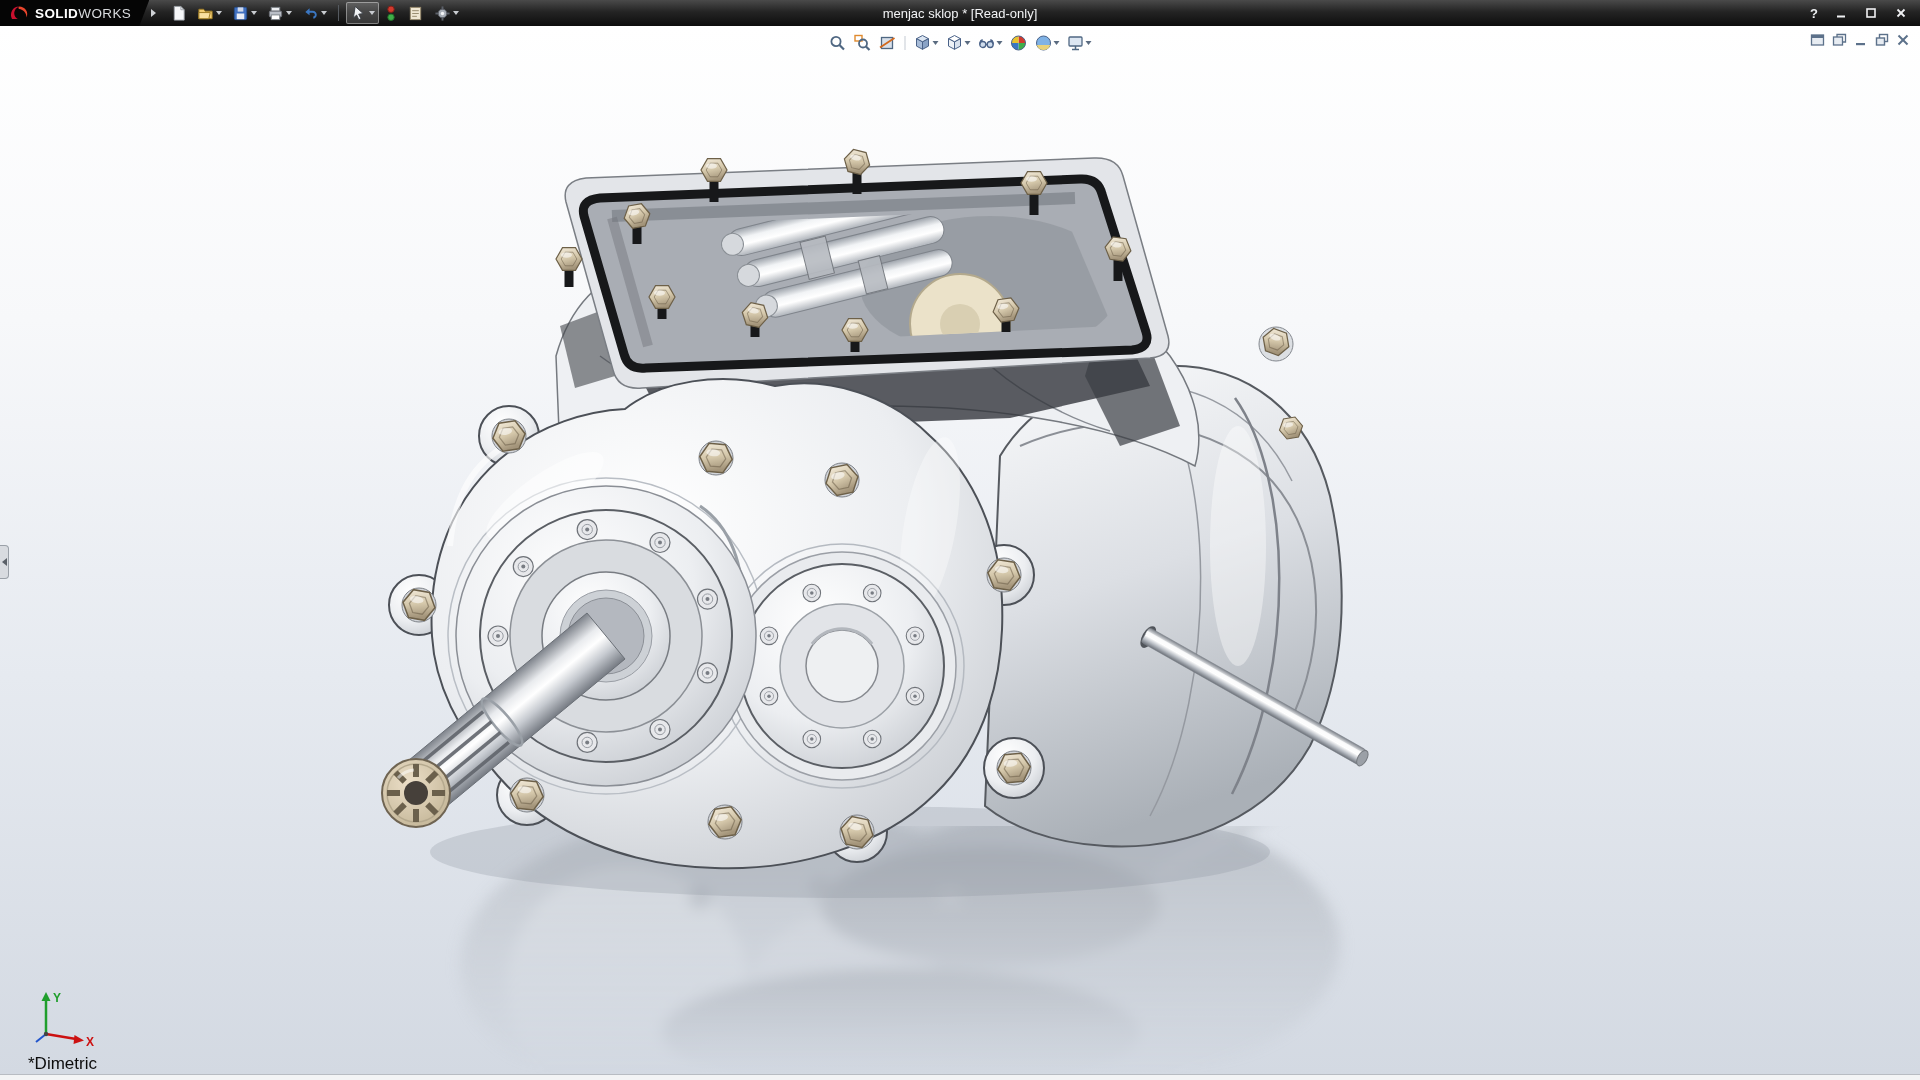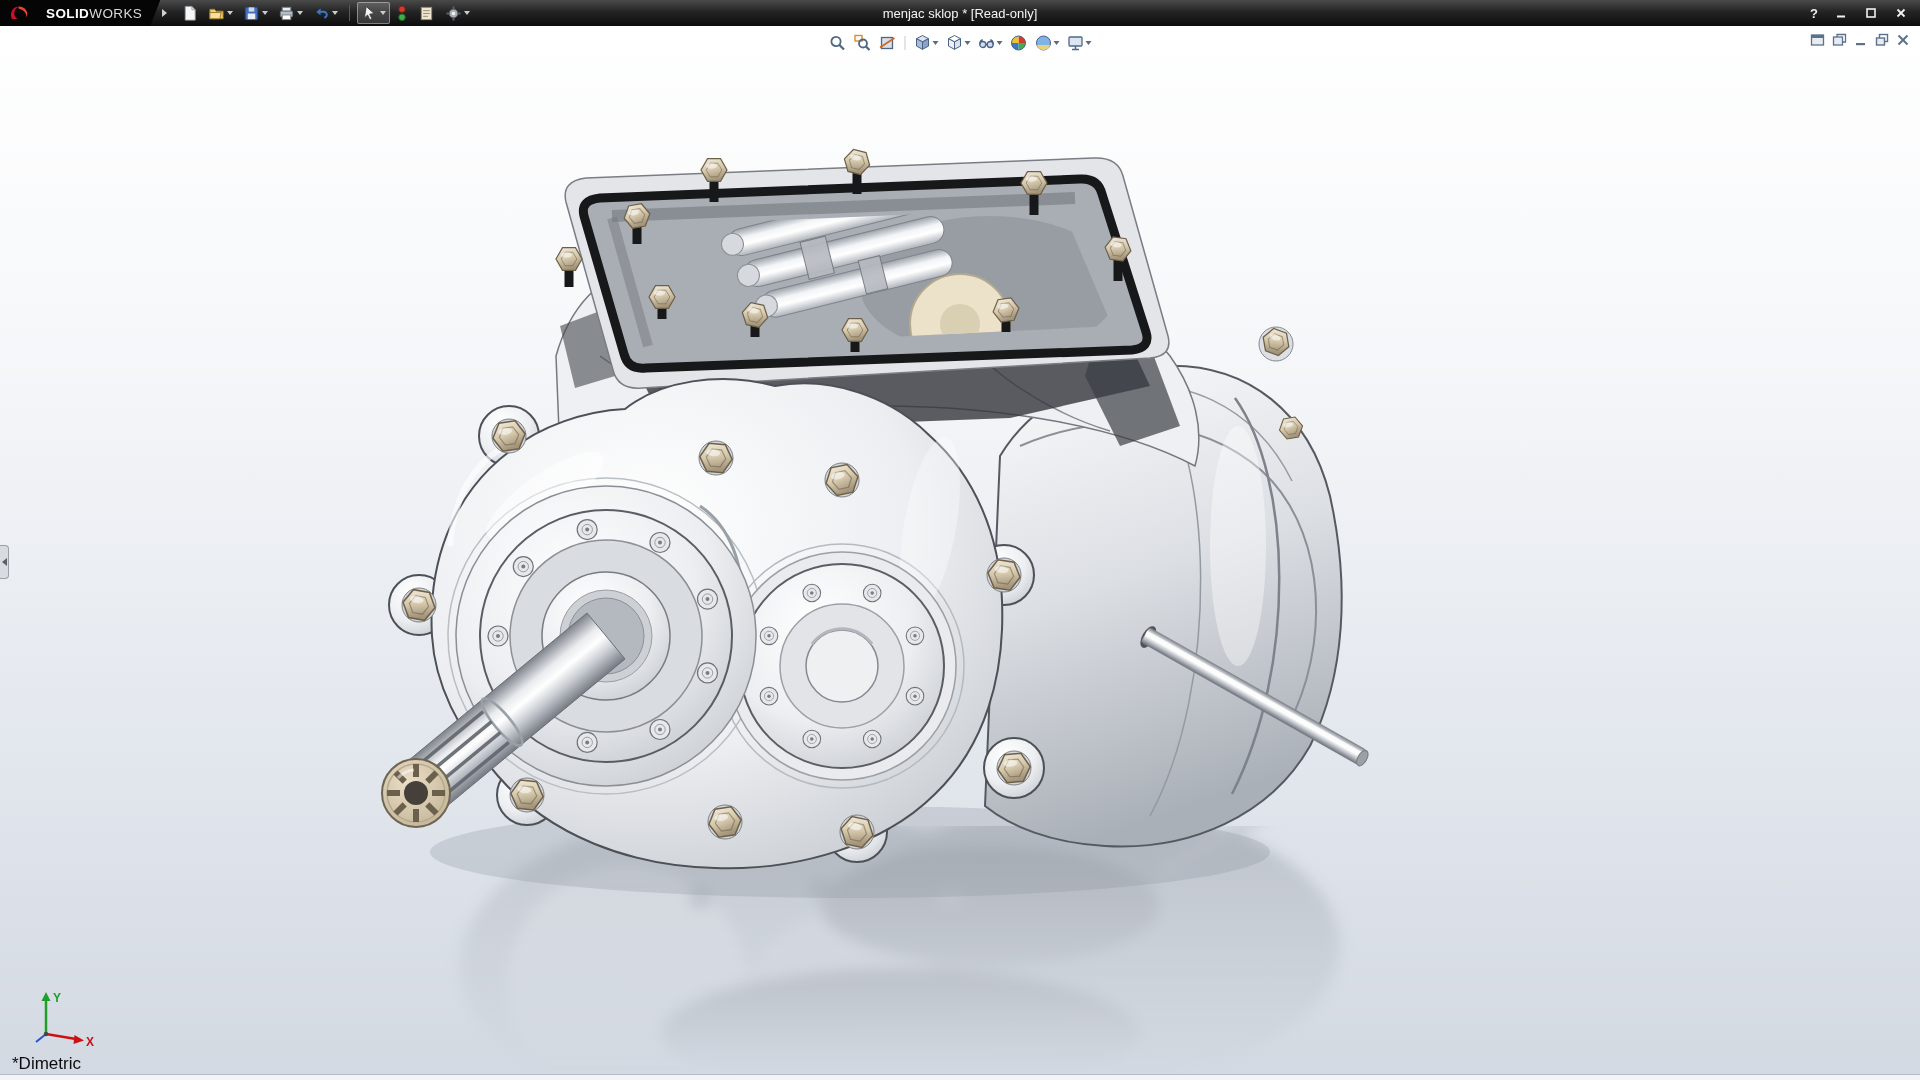--- a/index.html
+++ b/index.html
@@ -12,21 +12,21 @@
   }
 
   
   .titlebar {
     height:26px; width:100%;
     background:linear-gradient(#4a4a4a 0%, #242424 45%, #0d0d0d 100%);
     display:flex; align-items:center;
     color:#fff; position:relative;
   }
   .brandblock {
-    height:26px; display:flex; align-items:center; gap:16px;
+    height:26px; display:flex; align-items:center; gap:5px;
     background:#050505; padding:0 18px 0 8px;
     clip-path:polygon(0 0, 100% 0, calc(100% - 10px) 100%, 0 100%);
   }
   .brandtext { font-size:13.5px; letter-spacing:.4px; white-space:nowrap; }
   .brandtext .b { font-weight:bold; color:#ffffff; }
   .brandtext .l { font-weight:normal; color:#d8dadd; }
   .menu-arrow {
     width:0; height:0; margin-left:2px;
     border-top:4px solid transparent; border-bottom:4px solid transparent;
     border-left:5px solid #cfd2d6;
@@ -81,21 +81,21 @@
     border-radius:0 4px 4px 0; display:flex; align-items:center; justify-content:center;
     z-index:5;
   }
   .edge-tab .tri {
     width:0; height:0;
     border-top:4px solid transparent; border-bottom:4px solid transparent;
     border-right:5px solid #5a6068;
   }
 
   .dimetric {
-    position:absolute; left:12px; bottom:0px;
+    position:absolute; left:28px; bottom:0px;
     font-size:17px; color:#0c0c0c; z-index:5;
   }
   .triad { position:absolute; left:22px; bottom:22px; z-index:5; }
 
   
   .statusstrip { height:6px; width:100%; background:#f3f4f5; border-top:1px solid #b8bcc2; }
 </style>
 </head>
 <body>
 

